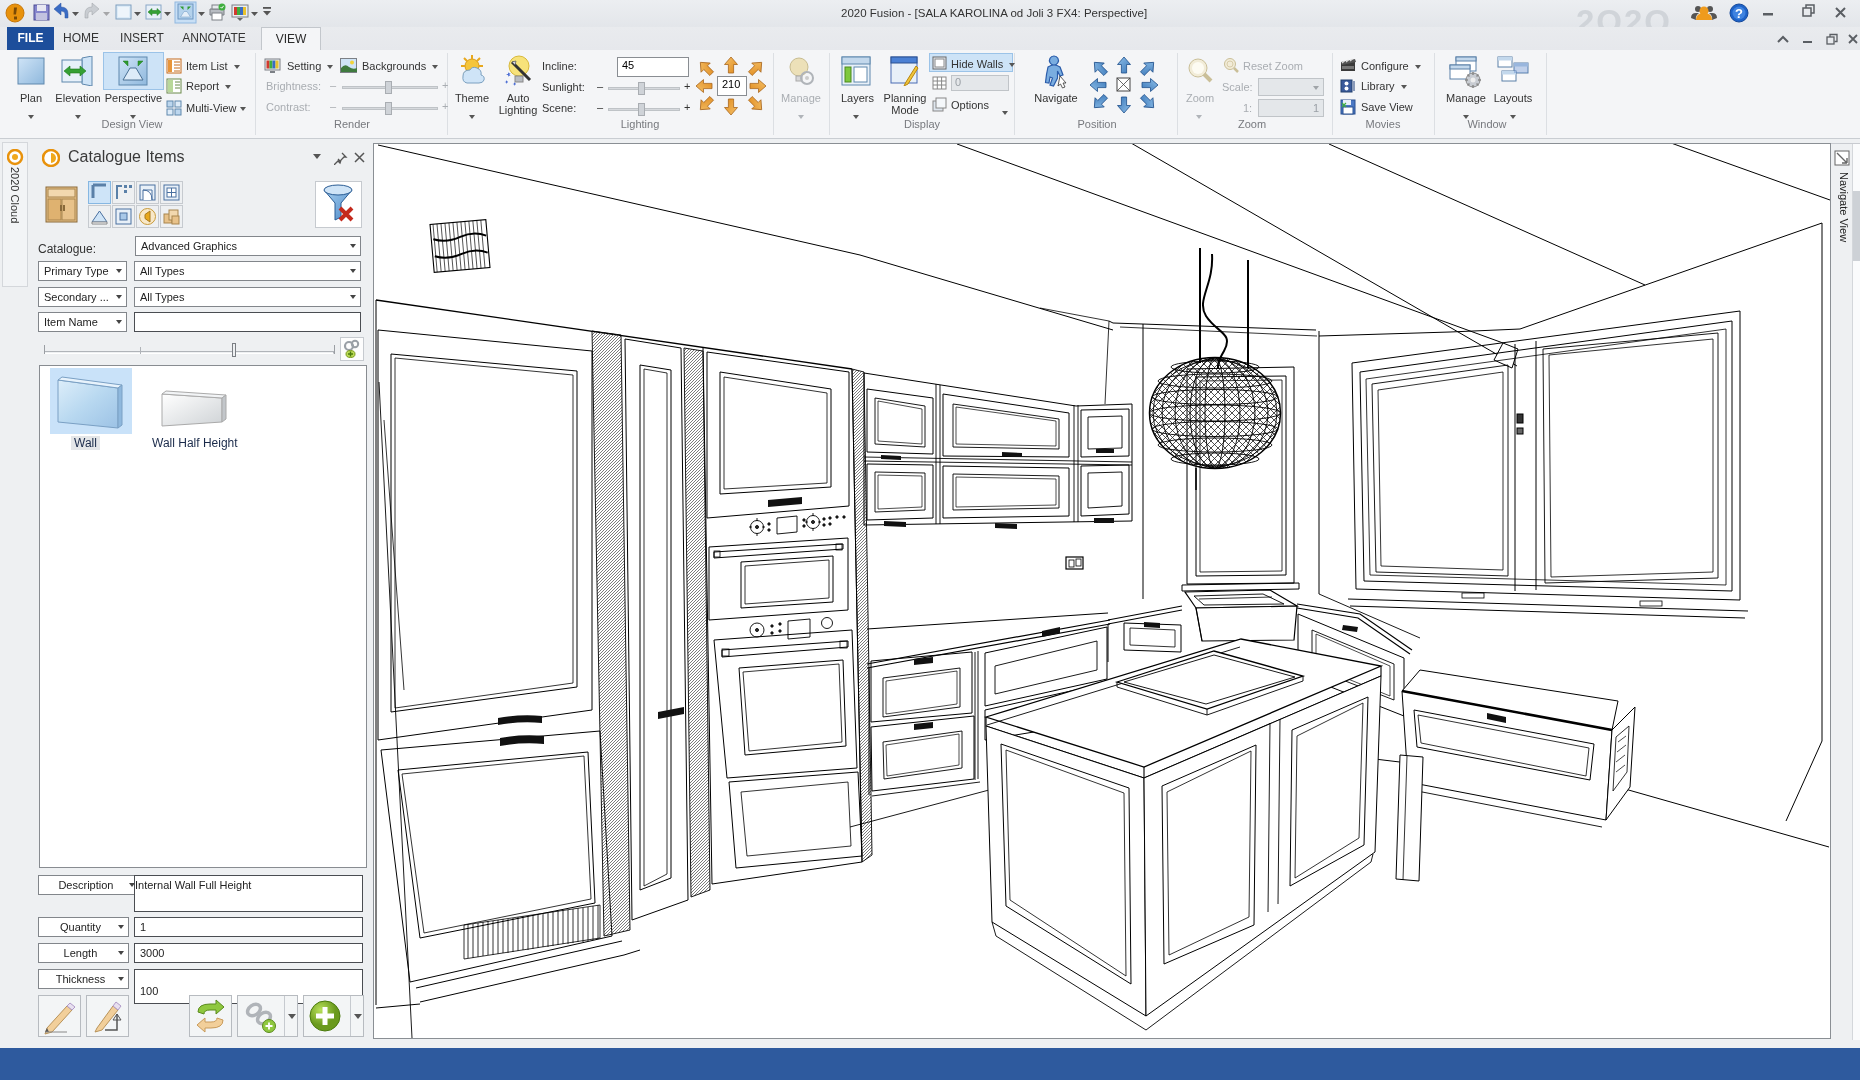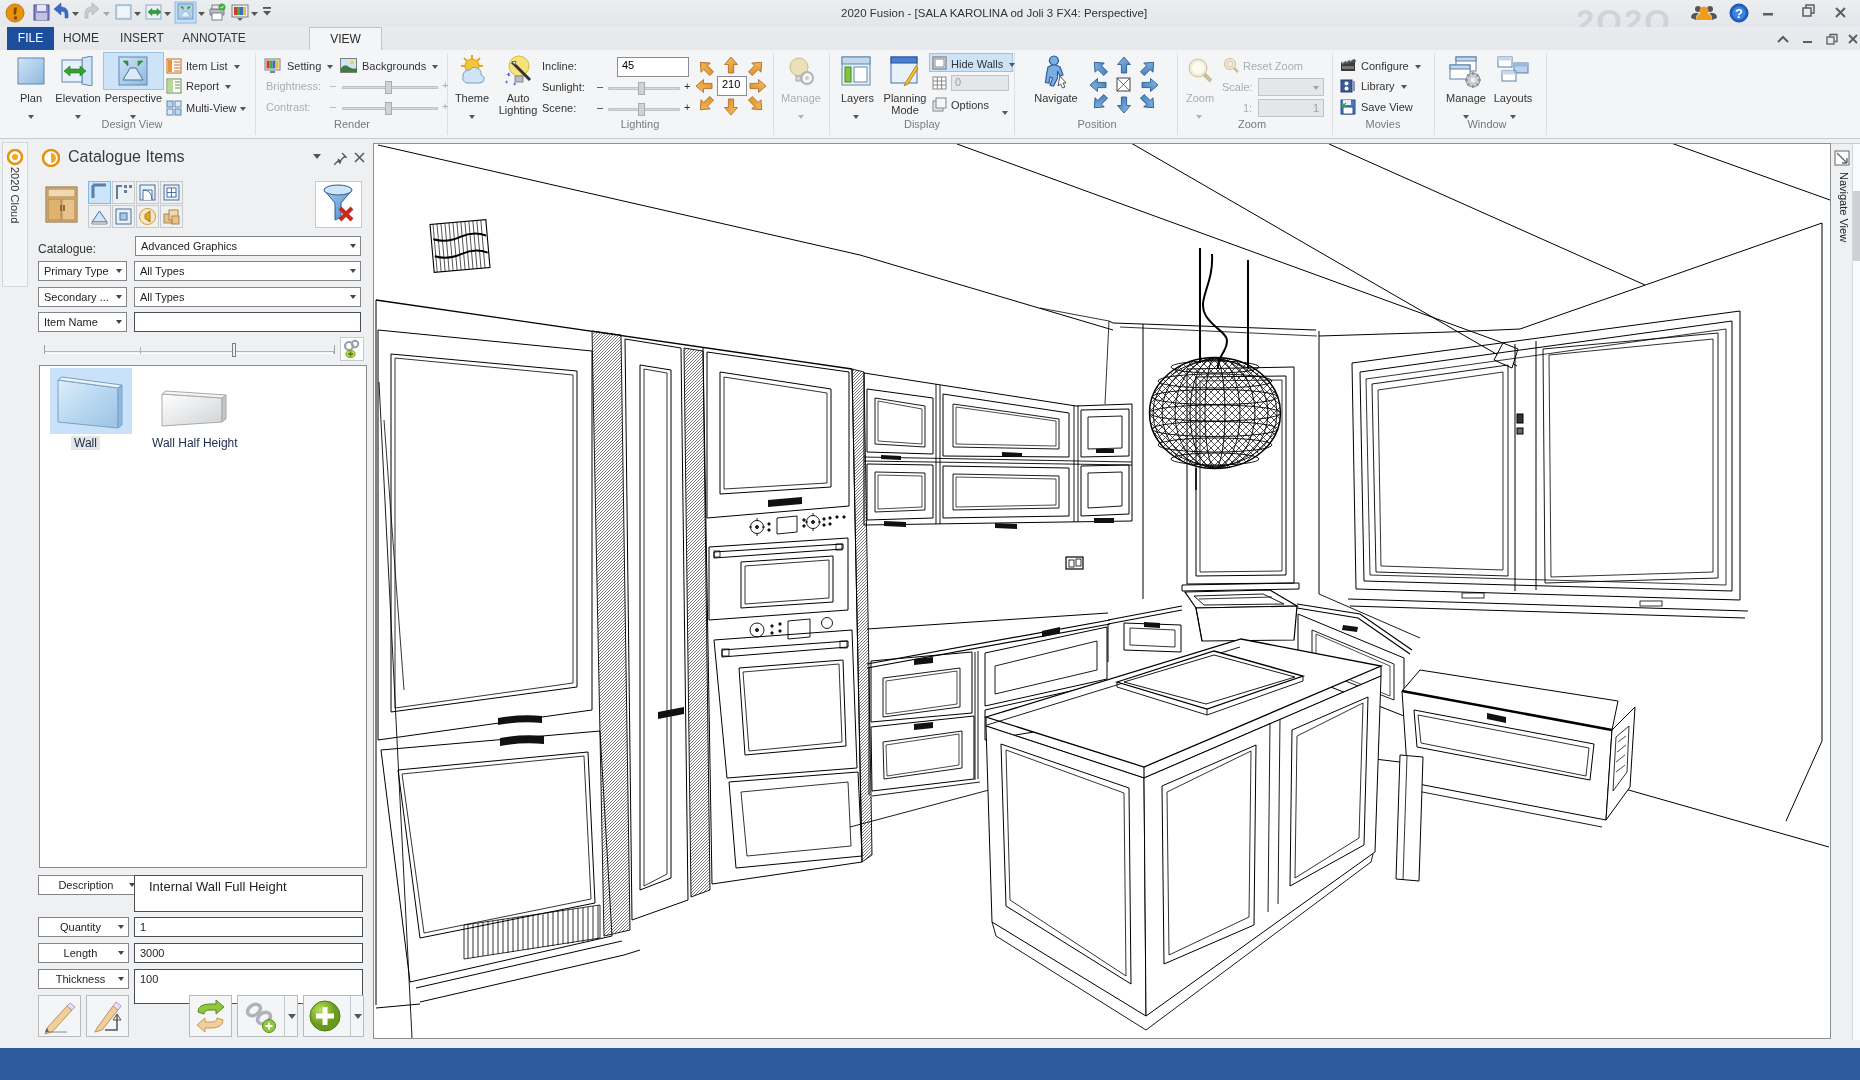--- a/index.html
+++ b/index.html
@@ -99,25 +99,25 @@
 </div>
 <div id="title-text">2020 Fusion - [SALA KAROLINA od Joli 3 FX4: Perspective]</div>
 <div id="tabsrow">
 <svg class="abs" style="left:1775px;top:5px" width="85" height="16" viewBox="0 0 85 16">
   <path d="M3 10 l5 -5 5 5" stroke="#5a5e63" stroke-width="2" fill="none"></path>
   <rect x="28" y="9" width="9" height="2" fill="#5a5e63"></rect>
   <rect x="52" y="5" width="7" height="7" fill="none" stroke="#5a5e63" stroke-width="1.3"></rect>
       <path d="M55 5 l0 -2.5 7 0 0 7 -2.5 0" fill="none" stroke="#5a5e63" stroke-width="1.3"></path>
   <path d="M74 3 l8 8 M82 3 l-8 8" stroke="#5a5e63" stroke-width="1.8"></path>
 </svg>
-<div class="tab" id="tab-file" style="left:7px;width:47px;">FILE</div>
+<div class="tab" id="tab-file" style="left:7px;width:47px;font-weight:bold;">FILE</div>
 <div class="tab" style="left:56px;width:50px;">HOME</div>
 <div class="tab" style="left:114px;width:56px;">INSERT</div>
 <div class="tab" style="left:178px;width:72px;">ANNOTATE</div>
-<div class="tab" id="tab-view" style="left:261px;width:73px;margin-left:48px;">VIEW</div>
+<div class="tab" id="tab-view" style="left:261px;width:60px;">VIEW</div>
 </div>
 <div id="ribbon">
 <div class="gsep" style="left:255px"></div>
     <div class="gsep" style="left:447px"></div>
     <div class="gsep" style="left:773px"></div>
     <div class="gsep" style="left:829px"></div>
     <div class="gsep" style="left:1014px"></div>
     <div class="gsep" style="left:1177px"></div>
     <div class="gsep" style="left:1332px"></div>
     <div class="gsep" style="left:1434px"></div>
@@ -510,27 +510,27 @@
           </linearGradient>
         </defs>
         <path d="M4 10 L64 14 L64 38 L4 42 Z" fill="url(#wh)" stroke="#aaa"></path>
         <path d="M4 10 L8 7 L68 11 L64 14 Z" fill="#f2f4f6" stroke="#aaa"></path>
         <path d="M64 14 L68 11 L68 35 L64 38 Z" fill="#c2c6ca" stroke="#aaa"></path>
       </svg>
   <div class="abs" style="left:112px;top:70px;font-size:12px;color:#1a2a4a">Wall Half Height</div>
 </div>
 
 <div class="combo" style="left:9px;top:736px;width:102px;height:20px;padding:3px 0;text-align:center">Description&nbsp;&nbsp;<span class="cc"></span></div>
-<div class="abs" style="left:105px;top:736px;width:229px;height:37px;background:#fff;border:1px solid #4a4d52;font-size:13px;color:#222;padding:3px 14px">Internal Wall Full Height</div>
+<div class="abs" style="left:105px;top:736px;width:229px;height:37px;background:#fff;border:1px solid #4a4d52;font-size:11px;color:#222;padding:3px 0">Internal Wall Full Height</div>
 <div class="combo" style="left:9px;top:778px;width:91px;height:20px;padding:3px 0;text-align:center">Quantity&nbsp;&nbsp;<span class="cc"></span></div>
 <div class="abs" style="left:105px;top:778px;width:229px;height:20px;background:#fff;border:1px solid #4a4d52;font-size:11px;color:#222;padding:3px 5px">1</div>
 <div class="combo" style="left:9px;top:804px;width:91px;height:20px;padding:3px 0;text-align:center">Length&nbsp;&nbsp;<span class="cc"></span></div>
 <div class="abs" style="left:105px;top:804px;width:229px;height:20px;background:#fff;border:1px solid #4a4d52;font-size:11px;color:#222;padding:3px 5px">3000</div>
 <div class="combo" style="left:9px;top:830px;width:91px;height:20px;padding:3px 0;text-align:center">Thickness&nbsp;&nbsp;<span class="cc"></span></div>
-<div class="abs" style="left:105px;top:830px;width:229px;height:35px;background:#fff;border:1px solid #4a4d52;font-size:11px;color:#222;padding:3px 5px">100</div>
+<div class="abs" style="left:105px;top:830px;width:229px;height:35px;background:#fff;border:1px solid #4a4d52;font-size:11px;color:#222;padding:15px 5px">100</div>
 
 <div class="pbtn" style="left:9px;top:856px;width:43px;height:42px"><svg width="41" height="40">
         <path d="M8 32 L28 10 l5 4 -20 22 -7 2 z" fill="#f2cf9a" stroke="#b8935a"></path>
         <path d="M28 10 l3 -3 5 4 -3 3 z" fill="#e8e0f0" stroke="#b09ac8"></path>
         <path d="M8 32 l2 4 -4 0 z" fill="#555"></path>
         <path d="M6 36 l22 0" stroke="#888"></path>
       </svg></div>
 <div class="pbtn" style="left:57px;top:856px;width:43px;height:42px"><svg width="41" height="40">
         <path d="M10 32 L26 10 l5 4 -16 20 -7 2 z" fill="#f2cf9a" stroke="#b8935a"></path>
         <path d="M26 10 l3 -4 5 4 -3 4 z" fill="#e8e0f0" stroke="#b09ac8"></path>

